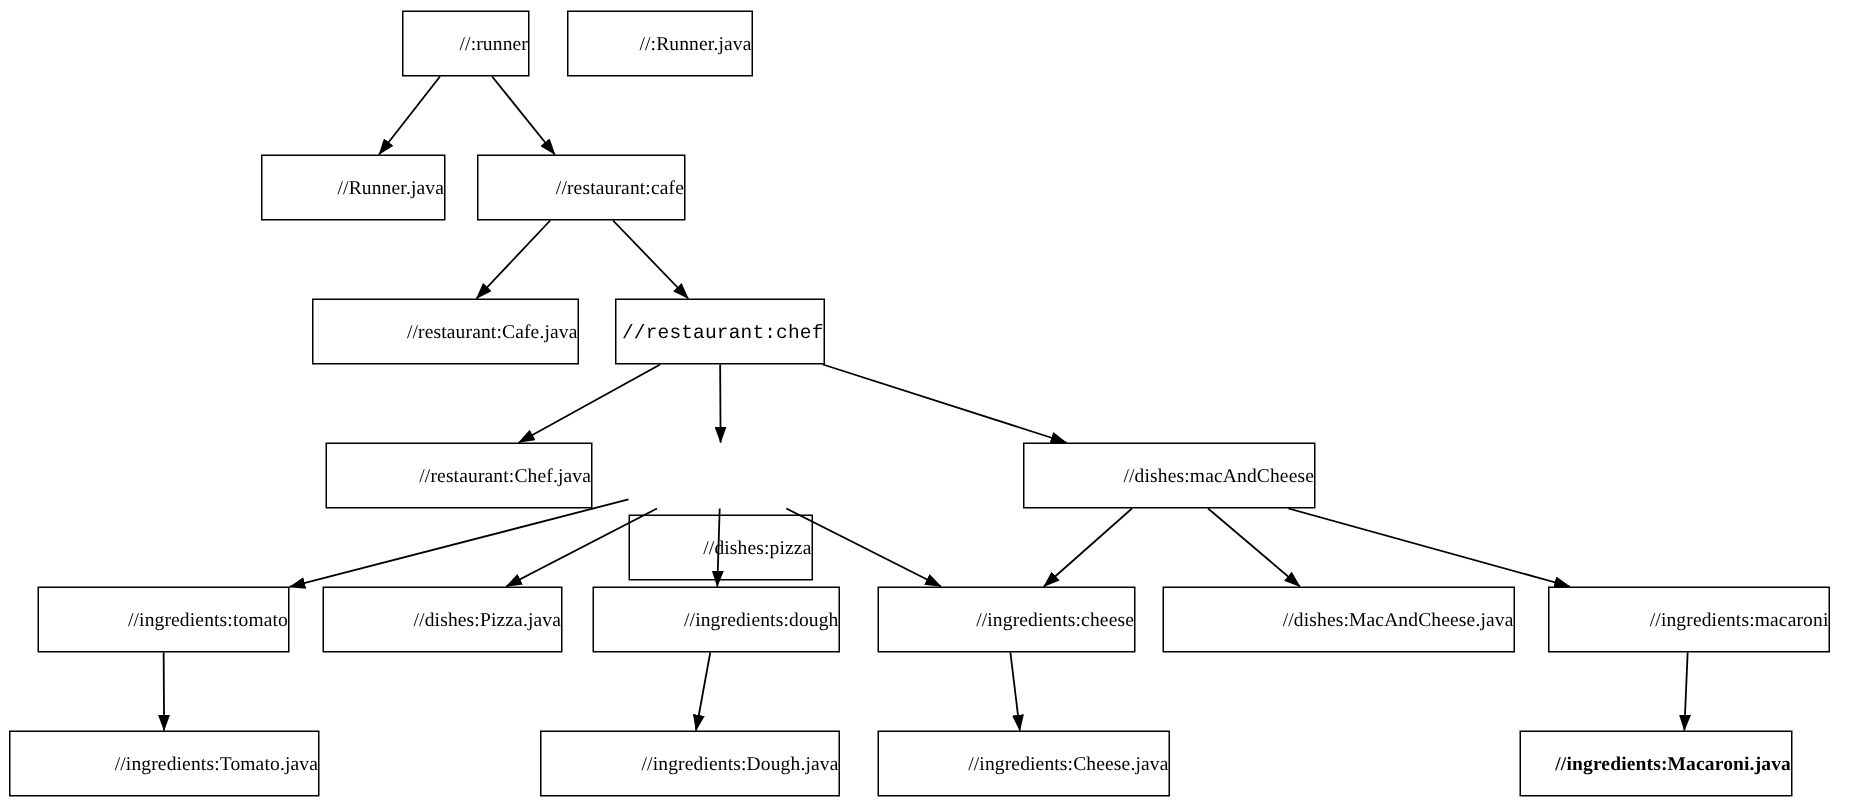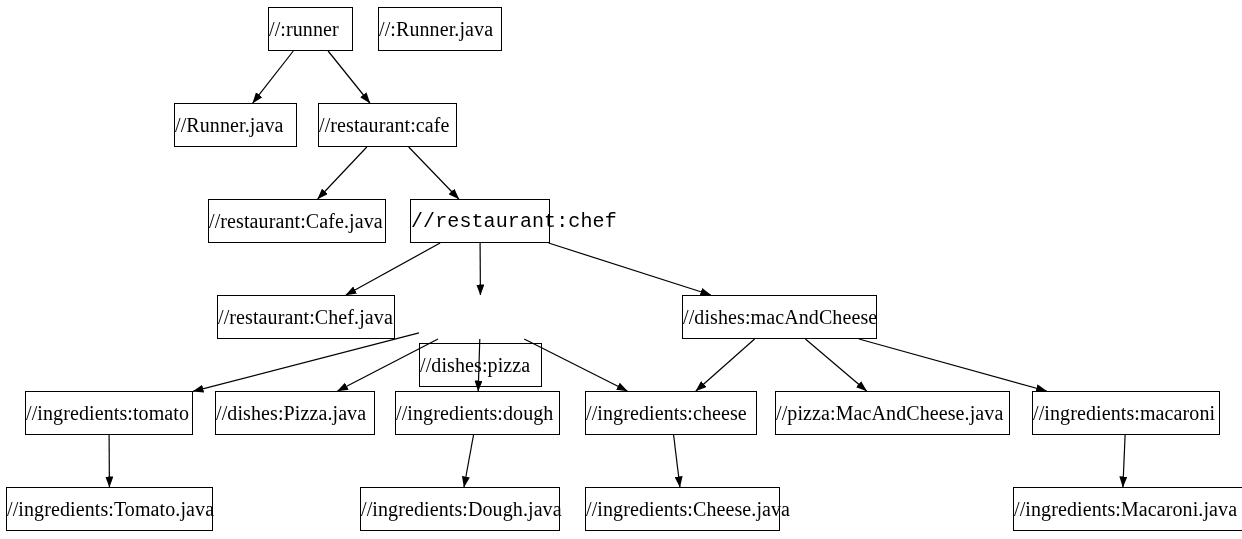--- a/index.html
+++ b/index.html
@@ -26,22 +26,22 @@
     width: 100%; height: 100%;
   }
   .node {
     position: absolute;
     box-sizing: border-box;
     border: 1px solid var(--node-border, #000000);
     background: var(--node-fill, #ffffff);
     color: var(--text-color, #000000);
     display: flex;
     align-items: center;
-    justify-content: flex-start;
-    font-size: 20px;
+    justify-content: flex-end;
+    font-size: 13px;
     white-space: nowrap;
     letter-spacing: 0.1px;
   }
   #edge-layer {
     position: absolute;
     left: 0; top: 0;
     pointer-events: none;
   }
 </style>
 </head>
@@ -82,35 +82,35 @@
       <div class="node" style="left: 215px; top: 391px; width: 160px; height: 44px;">
         <span>//dishes:Pizza.java</span>
       </div>
       <div class="node" style="left: 395px; top: 391px; width: 165px; height: 44px;">
         <span>//ingredients:dough</span>
       </div>
       <div class="node" style="left: 585px; top: 391px; width: 172px; height: 44px;">
         <span>//ingredients:cheese</span>
       </div>
       <div class="node" style="left: 775px; top: 391px; width: 235px; height: 44px;">
-        <span>//pizza:MacAndCheese.java</span>
+        <span>//dishes:MacAndCheese.java</span>
       </div>
       <div class="node" style="left: 1032px; top: 391px; width: 188px; height: 44px;">
         <span>//ingredients:macaroni</span>
       </div>
       <div class="node" style="left: 6px; top: 487px; width: 207px; height: 44px;">
         <span>//ingredients:Tomato.java</span>
       </div>
       <div class="node" style="left: 360px; top: 487px; width: 200px; height: 44px;">
         <span>//ingredients:Dough.java</span>
       </div>
       <div class="node" style="left: 585px; top: 487px; width: 195px; height: 44px;">
         <span>//ingredients:Cheese.java</span>
       </div>
-      <div class="node" style="left: 1013px; top: 487px; width: 230px; height: 44px;">
+      <div class="node" style="left: 1013px; top: 487px; width: 182px; height: 44px; font-weight: bold;">
         <span>//ingredients:Macaroni.java</span>
       </div>
     </div>
   <svg id="edge-layer" width="1242" height="539" viewBox="0 0 1242 539" xmlns="http://www.w3.org/2000/svg">
     <defs>
       <marker id="arrowhead" markerUnits="userSpaceOnUse" markerWidth="11" markerHeight="8" refX="10.5" refY="4" orient="auto">
         <path d="M0,0 L11,4 L0,8 Z" fill="#000000"></path>
       </marker>
     </defs>
     <g id="edge-group">

